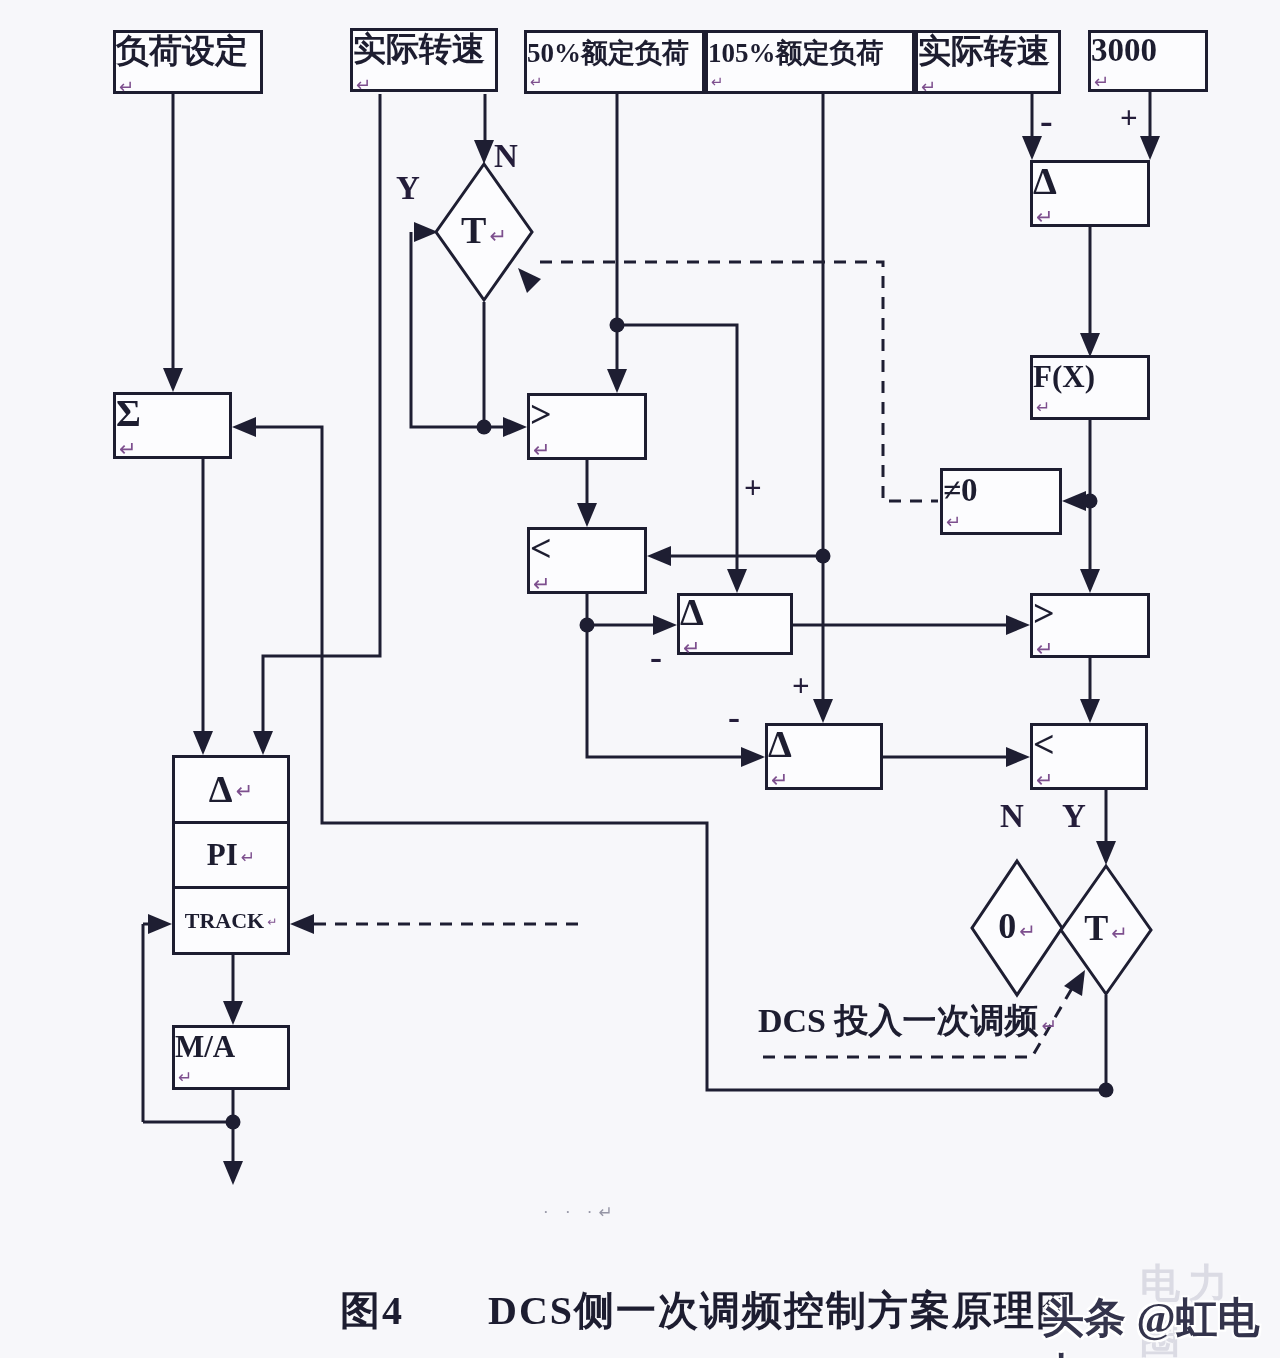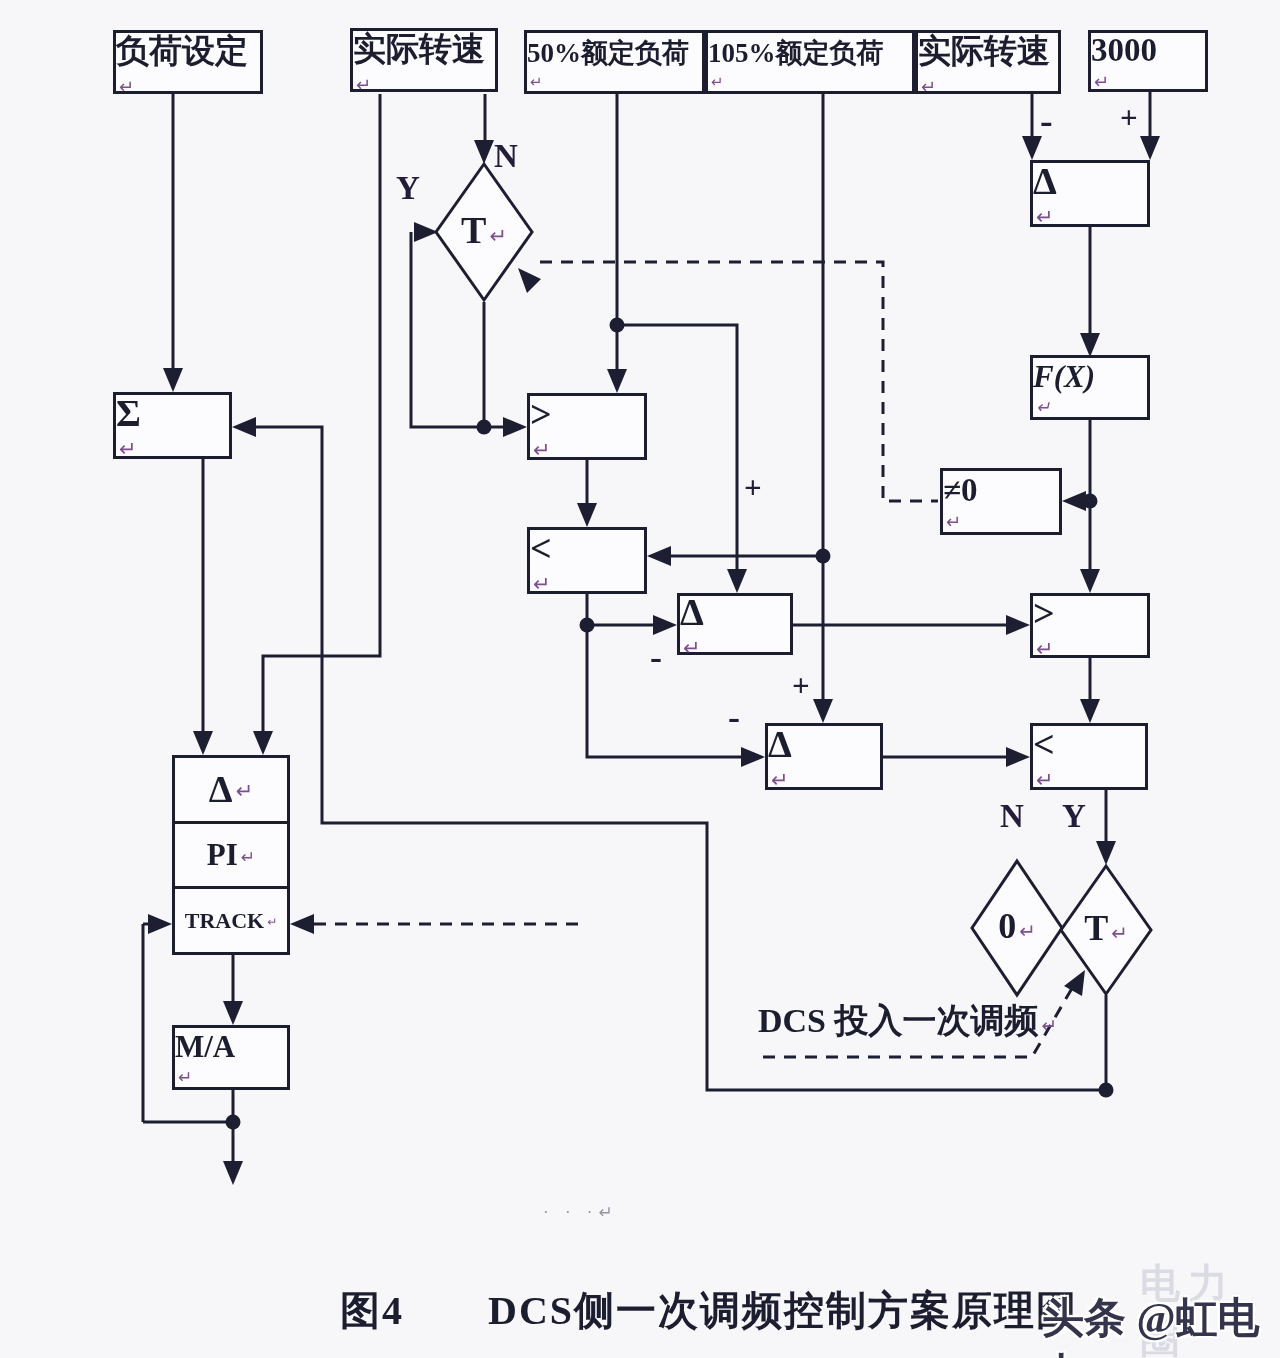--- a/index.html
+++ b/index.html
@@ -145,21 +145,21 @@
   </div>
 
   <div class="box f38" style="left:113px;top:392px;width:119px;height:67px;">
     <span>Σ</span>
       <span class="ret">↵</span>
   </div>
   <div class="box f38" style="left:1030px;top:160px;width:120px;height:67px;">
     <span>Δ</span>
       <span class="ret">↵</span>
   </div>
-  <div class="box f32" style="left:1030px;top:355px;width:120px;height:65px;font-style:italic;">
+  <div class="box f32" style="left:1030px;top:355px;width:120px;height:65px;">
     <span>F(X)</span>
       <span class="ret">↵</span>
   </div>
   <div class="box f34" style="left:940px;top:468px;width:122px;height:67px;">
     <span>≠0</span>
       <span class="ret">↵</span>
   </div>
   <div class="box f38" style="left:527px;top:393px;width:120px;height:67px;">
     <span>&gt;</span>
       <span class="ret">↵</span>

